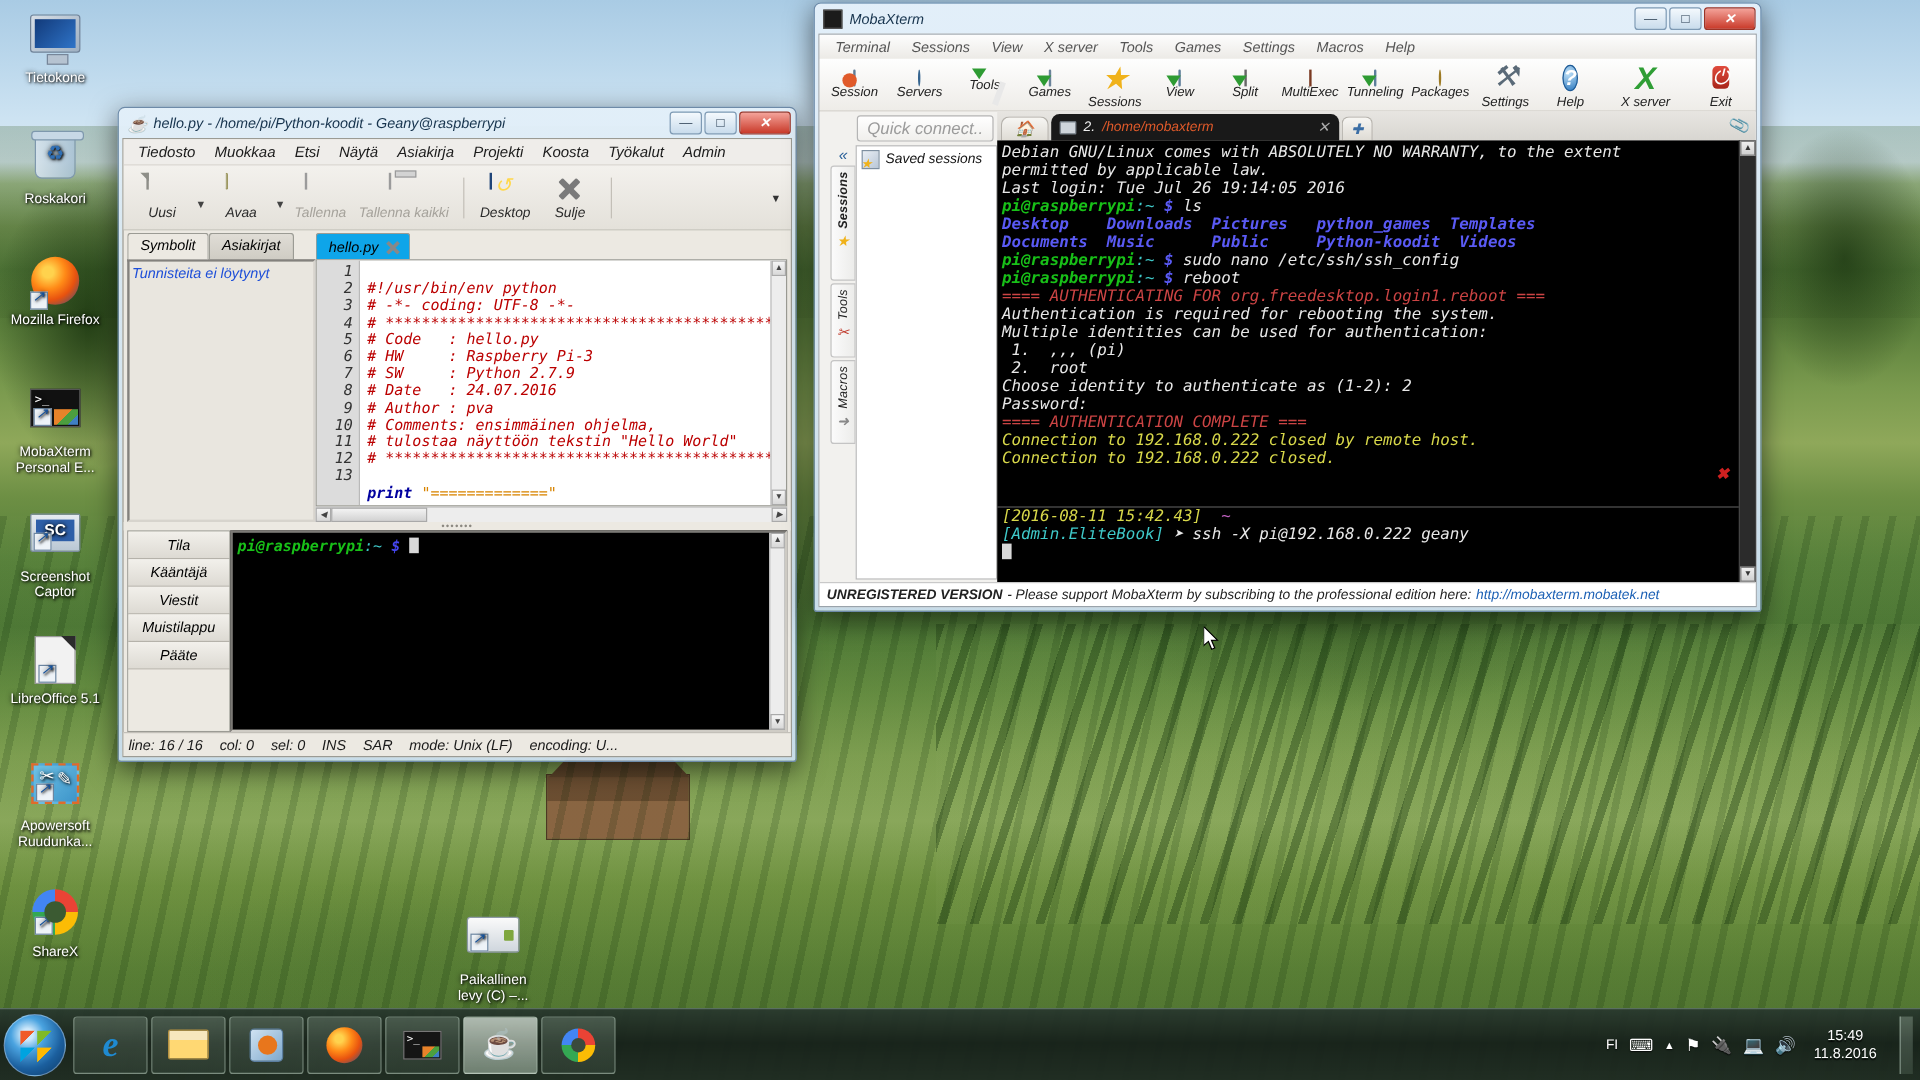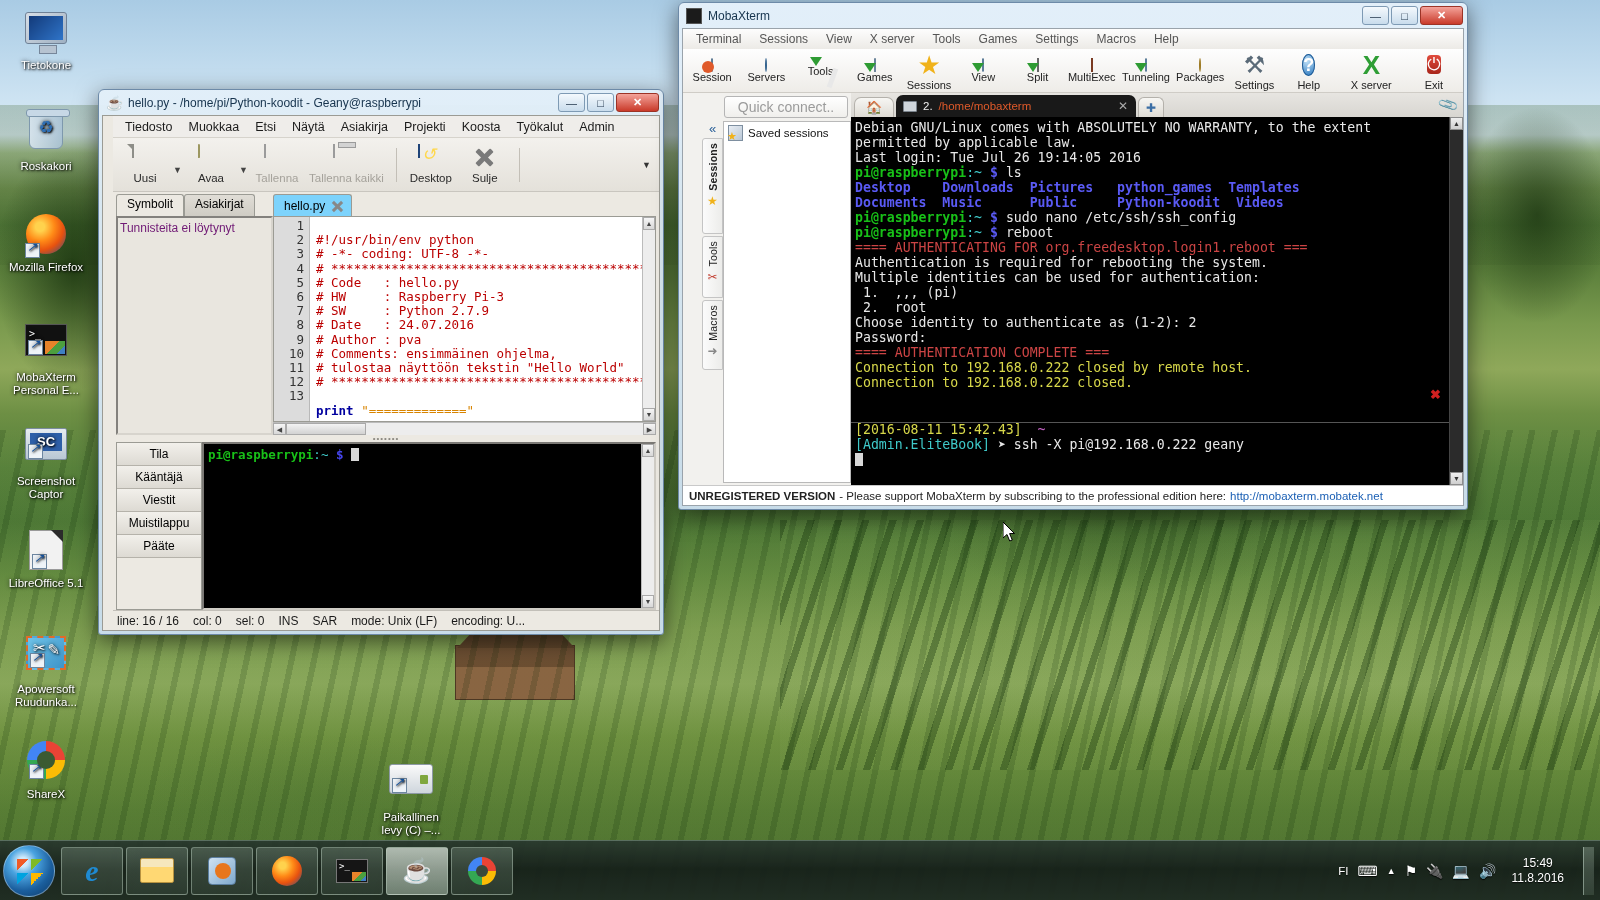--- a/index.html
+++ b/index.html
@@ -100,38 +100,38 @@
   .ic-sharex:after{content:"";position:absolute;inset:10px;border-radius:50%;background:#3b5a32;}
   .ic-drive{ width:44px;height:30px;margin:6px auto 0;background:linear-gradient(to bottom,#fafafa,#cfd6dd);
      border:1px solid #8d99a5;border-radius:3px;position:relative;}
   .ic-drive:before{content:"";position:absolute;right:4px;top:10px;width:8px;height:9px;background:#7fa73e;border-radius:1px;}
   .shortcut-arrow{ position:absolute;left:2px;bottom:0;width:15px;height:15px;background:#eef3f8;
      border:1px solid #6d86a0;}
   .shortcut-arrow:after{content:"\2197";position:absolute;left:1px;top:-3px;font-size:12px;color:#13509b;}
 
   
   .win { position:absolute; border-radius:6px 6px 3px 3px;
-     box-shadow:0 6px 22px rgba(0,0,0,.55); }
+     box-shadow:0 6px 22px rgba(0,0,0,.55);font-style:italic; }
   .win-frame { background:linear-gradient(to bottom, rgba(222,236,247,.96), rgba(196,217,236,.95));
      border:1px solid #6d8aa8; border-radius:6px 6px 3px 3px; padding:0; height:100%; }
   .titlebar { height:26px; display:flex; align-items:center; padding-left:7px;
      font-size:12px; color:#16334d; position:relative; }
   .title-icon { width:16px; height:16px; margin-right:6px; flex:0 0 auto; }
   .wbtns { position:absolute; right:4px; top:3px; display:flex; gap:2px; }
   .wbtn { width:27px; height:19px; border:1px solid #7e9ab4; border-radius:3px;
      background:linear-gradient(to bottom,#f4f9fd,#c9dcec); display:flex;align-items:center;justify-content:center;
      font-size:11px; color:#20354a; }
   .wbtn.close { width:43px; background:linear-gradient(to bottom,#f4a39a,#c93a2a);
      border-color:#9c3326; color:#fff; font-weight:bold; }
 
   
   #geany { left:98px; top:89px; width:566px; height:546px; }
   #geany .win-frame { background:linear-gradient(to bottom, rgba(226,239,249,.97), rgba(203,223,239,.96)); }
   .geany-body { position:absolute; left:4px; right:4px; top:26px; bottom:4px;
-     background:#ece9e2; border:1px solid #9b9b94; display:flex; flex-direction:column;padding-left:10px; }
+     background:#ece9e2; border:1px solid #9b9b94; display:flex; flex-direction:column; }
   .menubar { display:flex; gap:0; height:22px; align-items:center; padding:0 4px;
      background:#efedea; font-size:12.5px; color:#1b1b1b; border-bottom:1px solid #d6d3cc;}
   .menubar > span { padding:2px 8px; }
   .toolbar { height:54px; display:flex; align-items:center; padding:2px 6px; gap:2px;
      background:linear-gradient(to bottom,#f3f1ed,#e4e1da); border-bottom:1px solid #c9c6bf; position:relative;}
   .tb-item { display:flex; flex-direction:column; align-items:center; justify-content:center;
      min-width:52px; font-size:11.5px; color:#2a2a2a; padding:0 4px; }
   .tb-item.dis { color:#a5a29b; }
   .tb-ico { width:26px; height:26px; margin-bottom:1px; position:relative; }
   .tb-caret { width:10px; align-self:flex-end; margin-bottom:14px; font-size:9px; color:#444; }
@@ -150,26 +150,26 @@
   .i-close:before,.i-close:after{content:"";position:absolute;left:2px;top:10px;width:21px;height:5px;background:#7a7a7a;border-radius:1px;}
   .i-close:before{transform:rotate(45deg);} .i-close:after{transform:rotate(-45deg);}
 
   .geany-mid { flex:1; display:flex; min-height:0; }
   .sidepane { width:160px; display:flex; flex-direction:column; padding:2px 0 0 3px; }
   .nb-tabs { display:flex; height:22px; font-size:12px; }
   .nb-tab { padding:2px 10px; border:1px solid #9b9b94; border-bottom:none;
      background:linear-gradient(to bottom,#f5f3ef,#dedbd4); border-radius:3px 3px 0 0; }
   .nb-tab.active { background:#ece9e2; font-weight:normal; position:relative; top:0; }
   .nb-tab.inactive { background:linear-gradient(to bottom,#e0ddd6,#cfccc4); }
-  .symlist { flex:1; border:2px inset #d7d4cd; background:#e9e6df; font-size:12px; padding:3px 2px; color:#701a75; }
+  .symlist { flex:1; border:2px inset #d7d4cd; background:#e9e6df; font-size:12px; padding:3px 2px; color:#1d4ed8; }
 
   .edit-col { flex:1; display:flex; flex-direction:column; min-width:0; padding:2px 3px 0 0; }
   .ed-tabs { display:flex; height:22px; font-size:12px; }
   .ed-tab { padding:2px 8px 2px 10px; border:1px solid #9b9b94; border-bottom:none;
-     background:#7dd3fc; border-radius:3px 3px 0 0; display:flex; align-items:center; gap:6px;}
+     background:#0ea5e9; border-radius:3px 3px 0 0; display:flex; align-items:center; gap:6px;}
   .tab-x { width:12px;height:12px;position:relative; }
   .tab-x:before,.tab-x:after{content:"";position:absolute;left:0;top:5px;width:13px;height:3px;background:#888;}
   .tab-x:before{transform:rotate(45deg);} .tab-x:after{transform:rotate(-45deg);}
   .codearea { flex:1; border:1px solid #9b9b94; background:#fff; display:flex; min-height:0; position:relative; overflow:hidden;}
   .gutter { width:36px; background:#dcdcdc; color:#333; text-align:right; padding:2px 5px 0 0;
      font-family:"DejaVu Sans Mono", monospace; font-size:12.5px; line-height:14.2px; border-right:1px solid #b9b9b9;}
   .codetext { flex:1; font-family:"DejaVu Sans Mono", monospace; font-size:12.5px; line-height:14.2px;
      padding:2px 0 0 6px; white-space:pre; color:#aa0000; overflow:hidden; }
   .c-comment{color:#bb0000;} .c-kw{color:#00009f;font-weight:bold;} .c-str{color:#d88400;}
   .vscroll { width:13px; background:#ededed; border-left:1px solid #bbb; display:flex; flex-direction:column; justify-content:space-between; }
@@ -220,21 +220,21 @@
   .m-multi{background:linear-gradient(135deg,#e04a2a 0 50%,#2f7fc0 50% 100%);border:1px solid #7a3a22;}
   .m-tunnel{background:linear-gradient(to bottom,#d5e5f2,#8fb3cf);border:1px solid #5c7e9b;border-radius:2px;}
   .m-pack{background:radial-gradient(circle at 40% 35%,#fff2c2,#d6a838);border-radius:50%;border:1px solid #9d7a23;}
   .m-settings{color:#5a6a78;font-size:24px;line-height:28px;}
   .m-help{border-radius:50%;background:radial-gradient(circle at 35% 30%,#bfe0f7,#2f7bc0);color:#fff;font-size:18px;line-height:28px;font-weight:bold;border:1px solid #1f5a94;}
   .m-x{color:#2f9e35;font-size:26px;line-height:28px;font-weight:bold;}
   .m-exit{background:linear-gradient(to bottom,#e04a3c,#a8251a);border-radius:4px;color:#fff;font-size:17px;line-height:28px;}
   .mb-greenarrow{position:absolute;right:-1px;bottom:-1px;width:0;height:0;border-left:6px solid transparent;border-right:6px solid transparent;border-top:9px solid #2e9b33;}
 
   .moba-main { flex:1; display:flex; min-height:0; background:#f2f1ee; }
-  .moba-left { width:168px; display:flex; flex-direction:column; padding:2px 0 2px 19px; }
+  .moba-left { width:148px; display:flex; flex-direction:column; padding:2px 0 2px 9px; }
   .qconnect { height:22px; margin:1px 3px 3px 22px; border:1px solid #b5b5b5; border-radius:3px;
      background:linear-gradient(to bottom,#fff,#f0efec); color:#9b9b9b; font-size:14px;
      display:flex; align-items:center; justify-content:center; }
   .moba-left-row { flex:1; display:flex; min-height:0; }
   .vtabs { width:21px; display:flex; flex-direction:column; align-items:center; gap:2px; }
   .vt-btn { font-size:13px; color:#2a6099; }
   .vt { width:21px; border:1px solid #c4c4c4; background:linear-gradient(to right,#fbfbfb,#ececea);
      display:flex; flex-direction:column; align-items:center; padding:4px 0; border-radius:3px 0 0 3px; }
   .vt-label { writing-mode:vertical-rl; transform:rotate(180deg); font-size:10.5px; color:#222; letter-spacing:.2px; }
   .vt.active .vt-label { font-weight:bold; }

